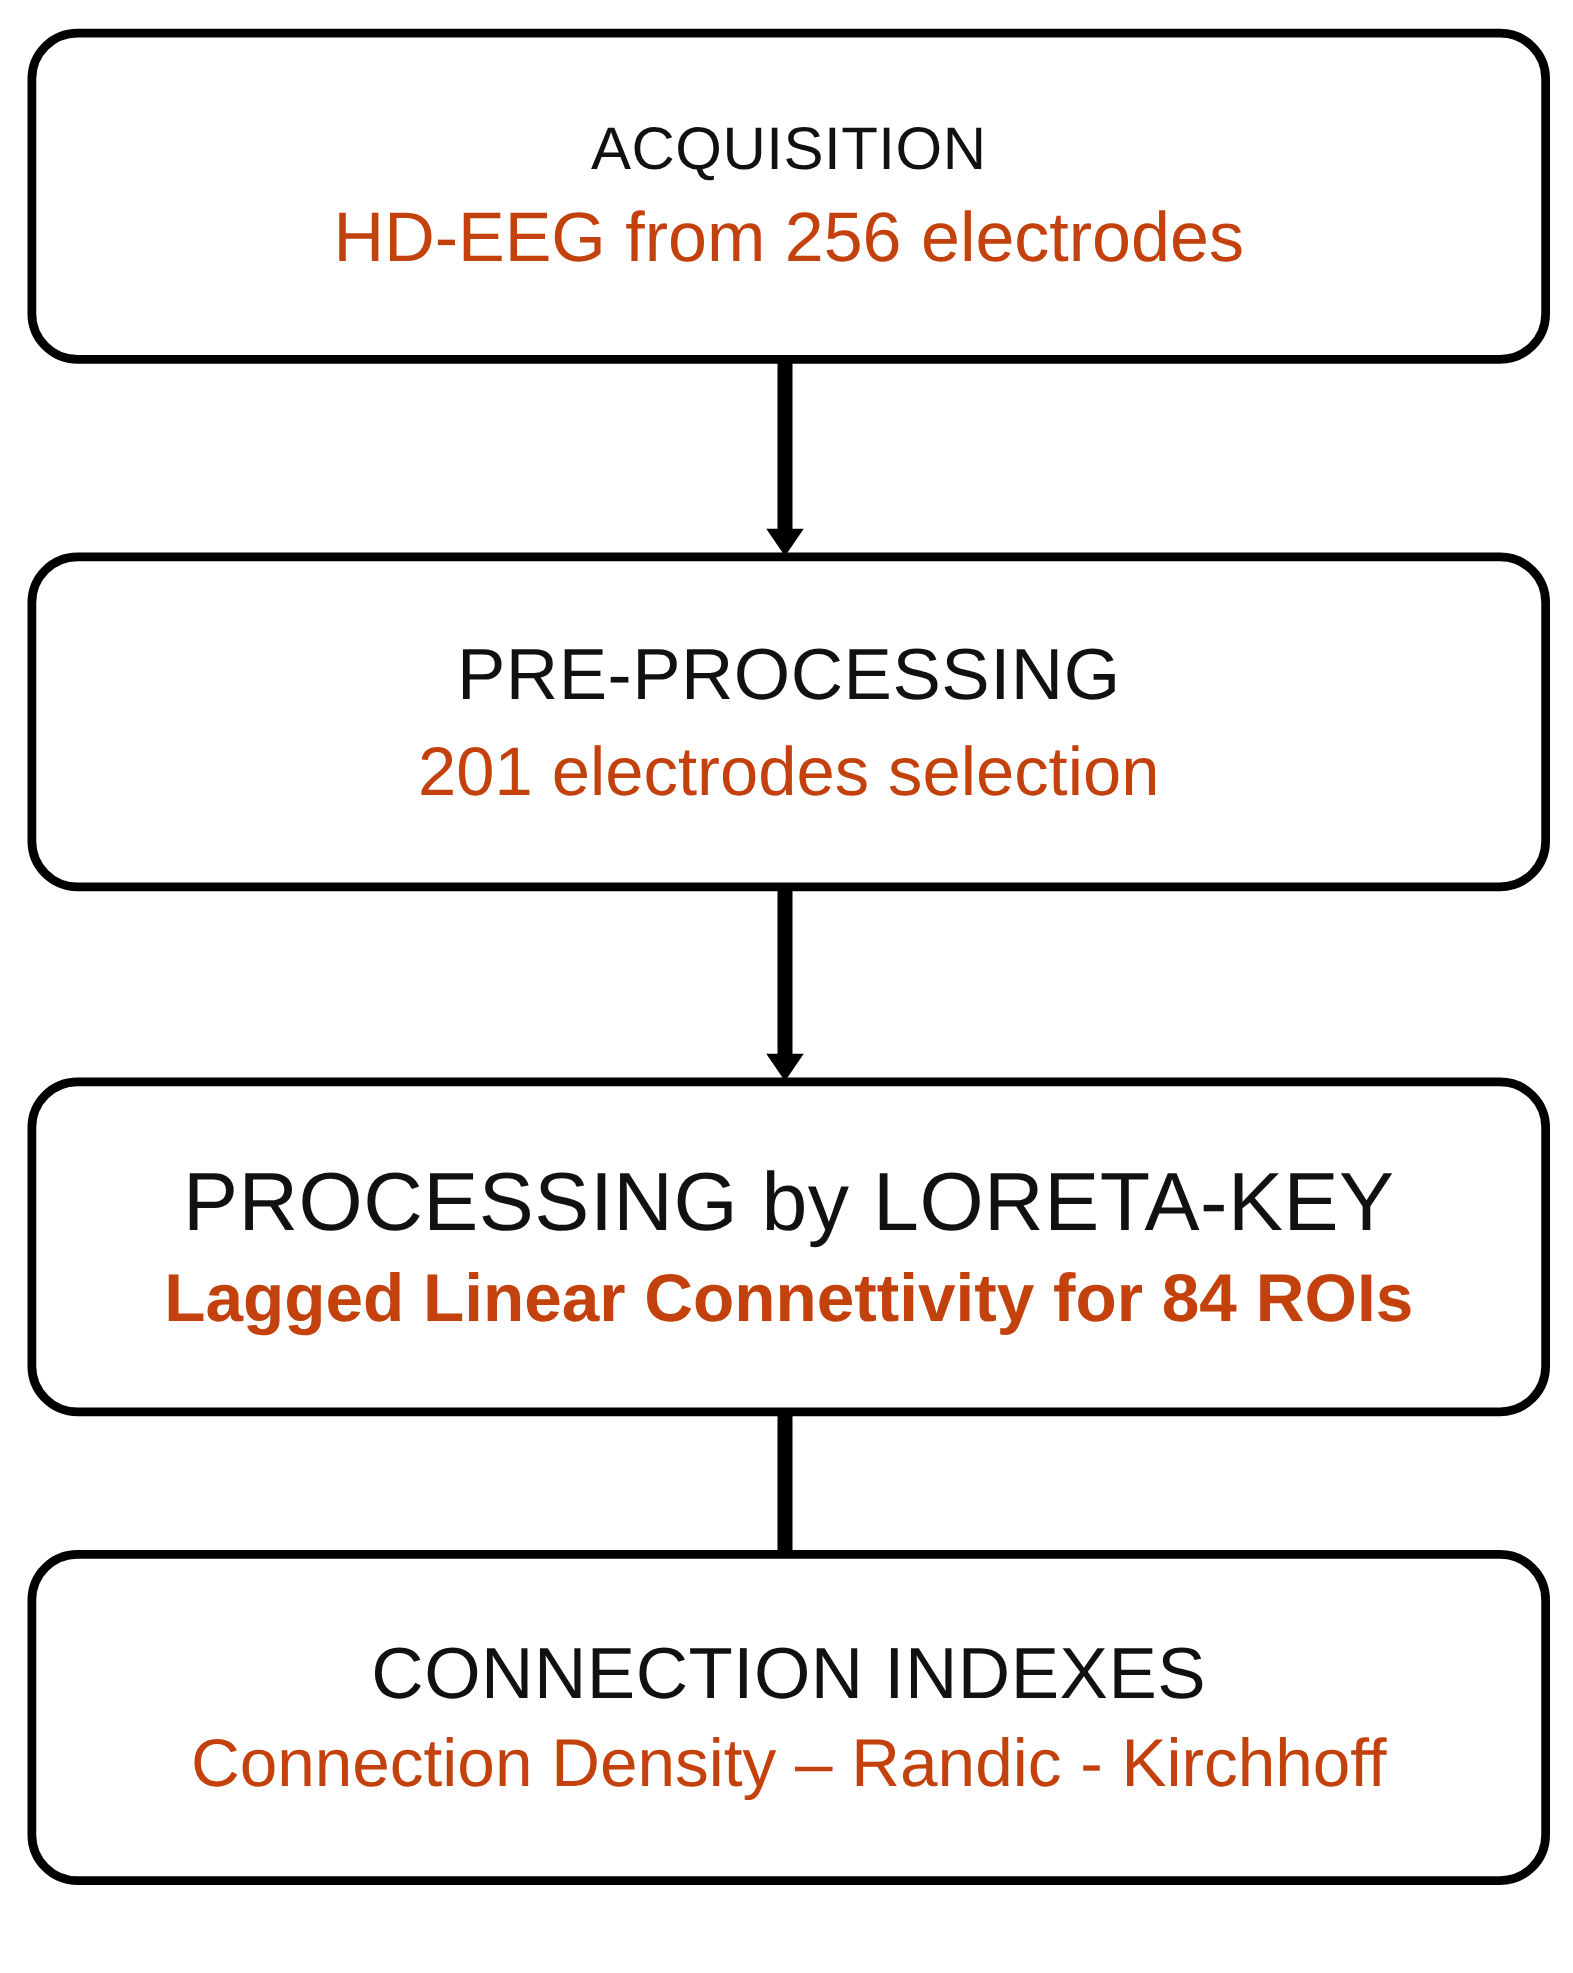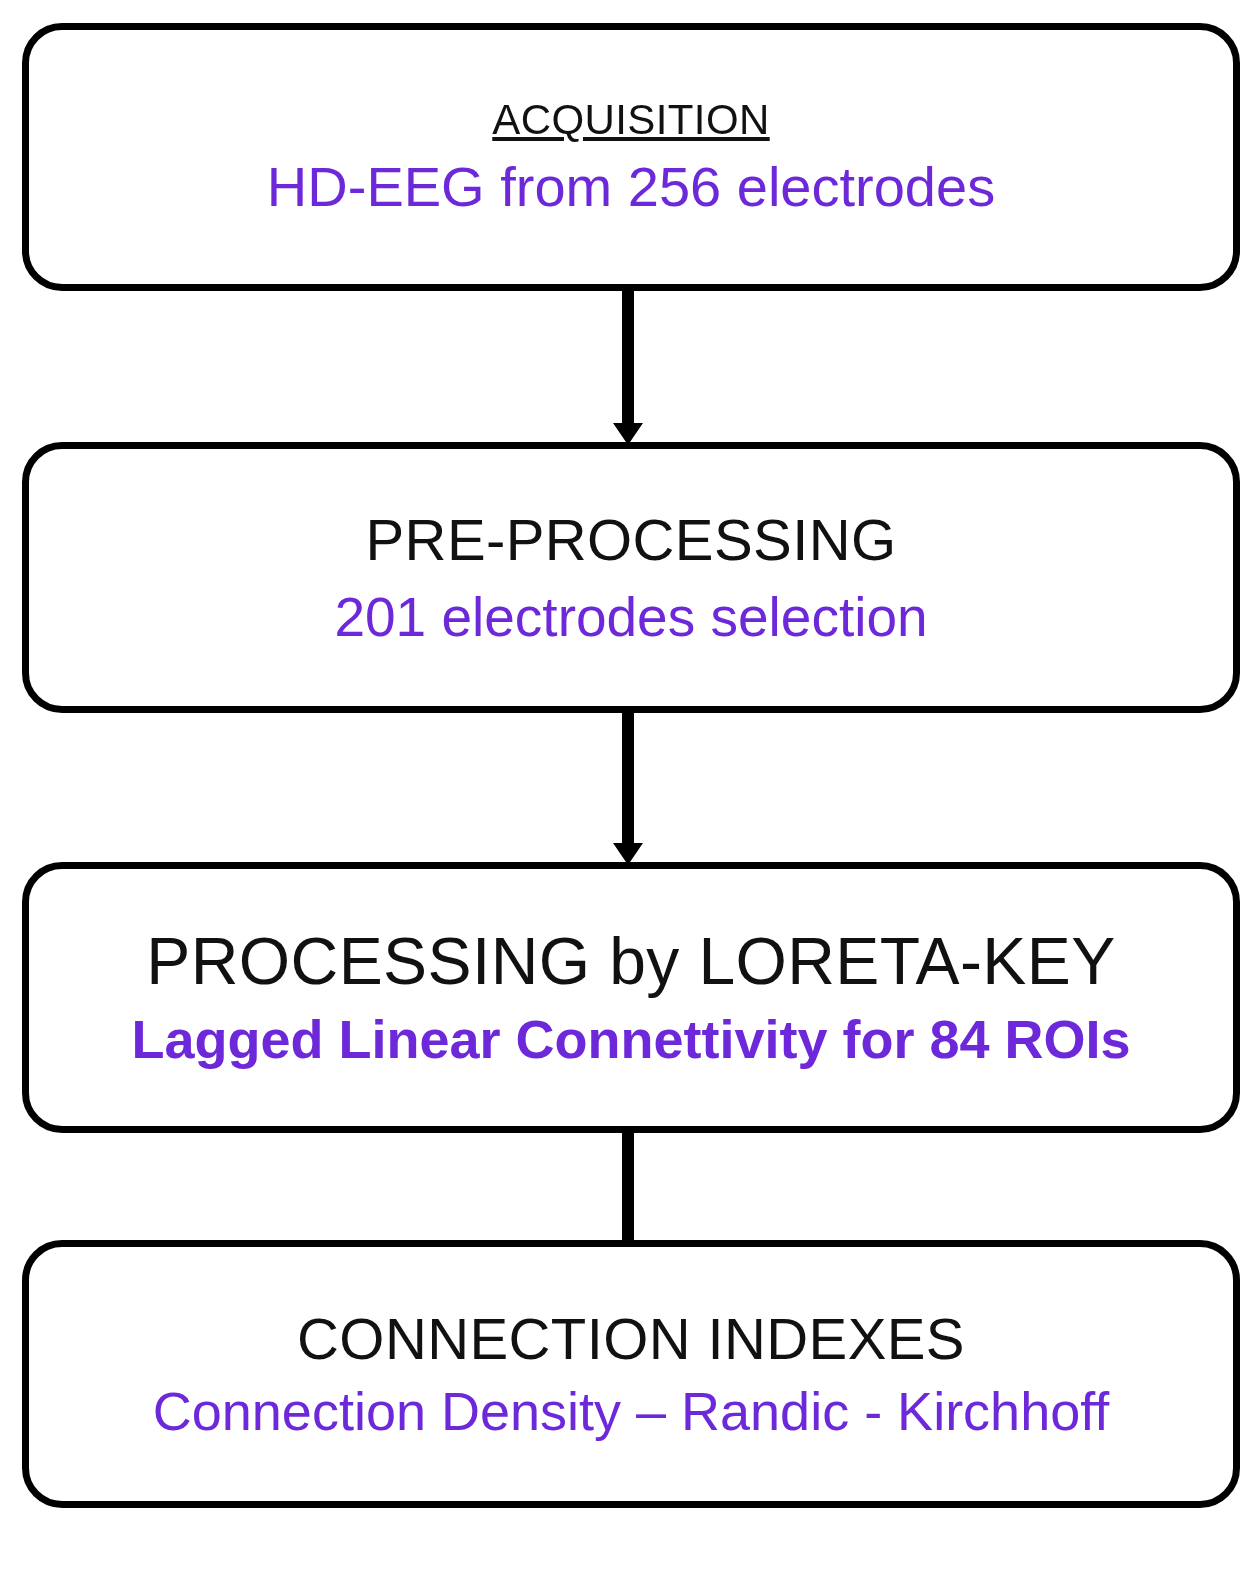--- a/index.html
+++ b/index.html
@@ -37,29 +37,29 @@
     color: #111111;
     letter-spacing: 0.4px;
     line-height: 1.06;
     text-align: center;
     white-space: nowrap;
   }
   .box-subtitle {
     font-family: "Liberation Sans", sans-serif;
     font-size: 55px;
     font-weight: 400;
-    color: #6d28d9;
+    color: #c2410c;
     line-height: 1.06;
     text-align: center;
     white-space: nowrap;
     margin-top: 16px;
   }
   
   #box-acquisition { left: 22px; top: 23px; width: 1218px; height: 268px; }
-  #box-acquisition .box-title { font-size: 42px; text-decoration: underline; }
+  #box-acquisition .box-title { font-size: 48px; }
   #box-acquisition .box-subtitle { font-size: 56px; margin-top: 14px; }
   
   #box-preprocessing { left: 22px; top: 442px; width: 1218px; height: 271px; }
   #box-preprocessing .box-title { font-size: 58px; }
   #box-preprocessing .box-subtitle { font-size: 55px; margin-top: 18px; }
   
   #box-processing { left: 22px; top: 862px; width: 1218px; height: 271px; }
   #box-processing .box-title { font-size: 66px; }
   #box-processing .box-subtitle { font-size: 54px; margin-top: 14px; font-weight: bold; }
   

